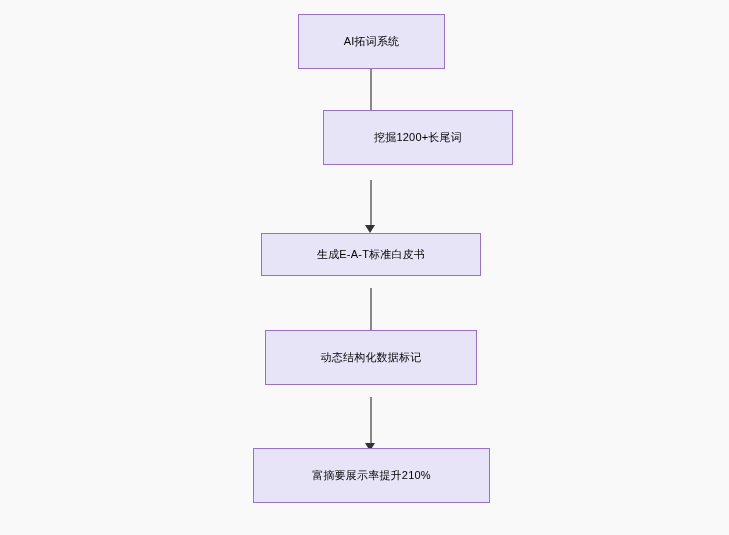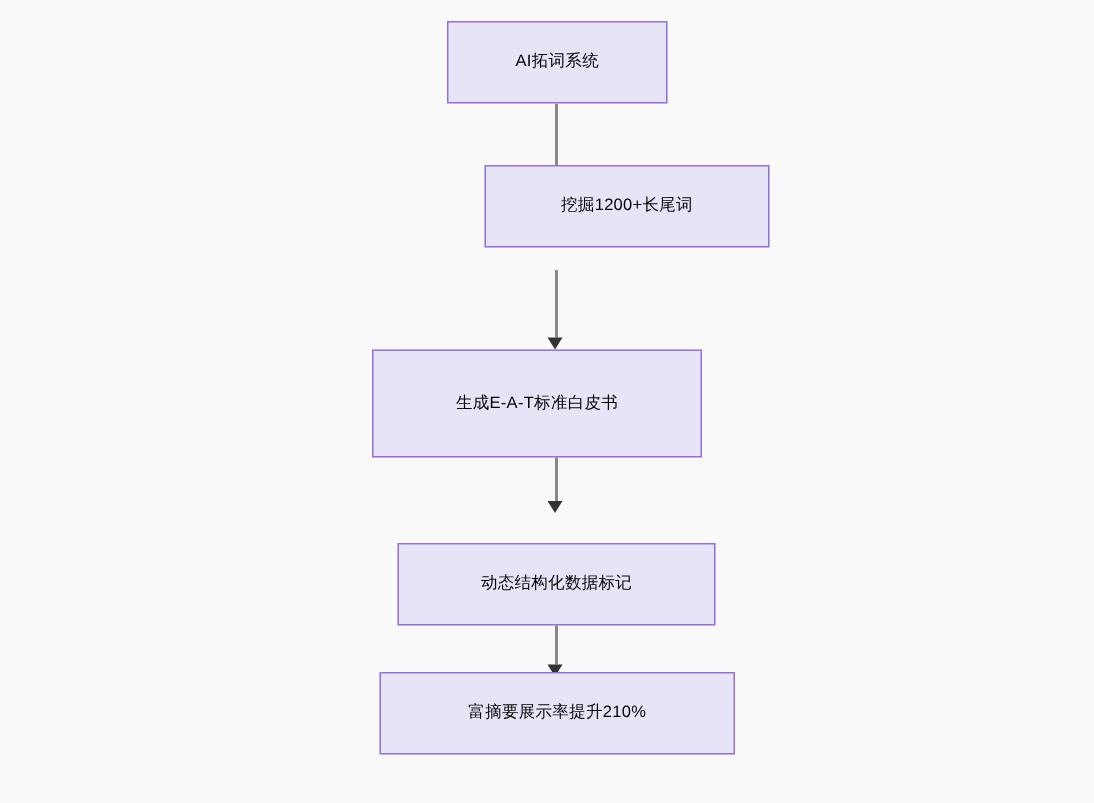--- a/index.html
+++ b/index.html
@@ -67,25 +67,25 @@
   <div class="flow-arrow" style="left:365px; top:443px;"></div>
 
   <div class="flow-node" style="left:298px; top:14px; width:147px; height:55px;">
     <span class="node-label">AI拓词系统</span>
   </div>
 
   <div class="flow-node" style="left:276px; top:110px; width:190px; height:55px;margin-left:47px;">
     <span class="node-label">挖掘1200+长尾词</span>
   </div>
 
-  <div class="flow-node" style="left:248px; top:233px; width:220px; height:72px;">
+  <div class="flow-node" style="left:261px; top:233px; width:220px; height:43px;">
     <span class="node-label">生成E-A-T标准白皮书</span>
   </div>
 
-  <div class="flow-node" style="left:265px; top:362px; width:212px; height:55px;">
+  <div class="flow-node" style="left:265px; top:330px; width:212px; height:55px;">
     <span class="node-label">动态结构化数据标记</span>
   </div>
 
   <div class="flow-node" style="left:253px; top:448px; width:237px; height:55px;">
     <span class="node-label">富摘要展示率提升210%</span>
   </div>
 
 </div>
 
 </body></html>

